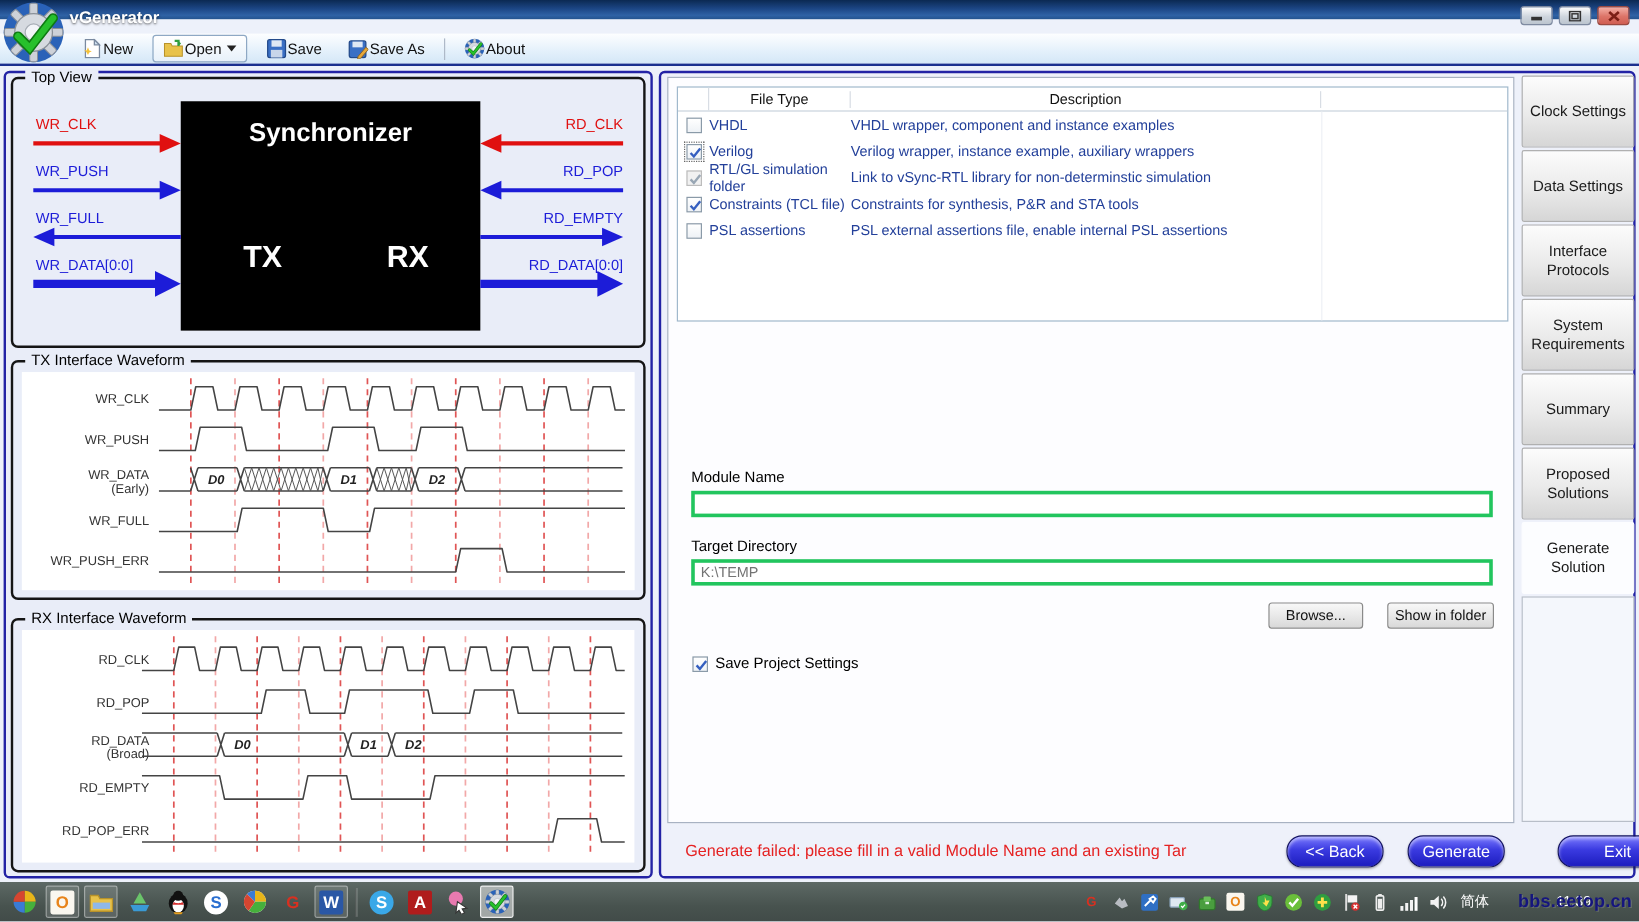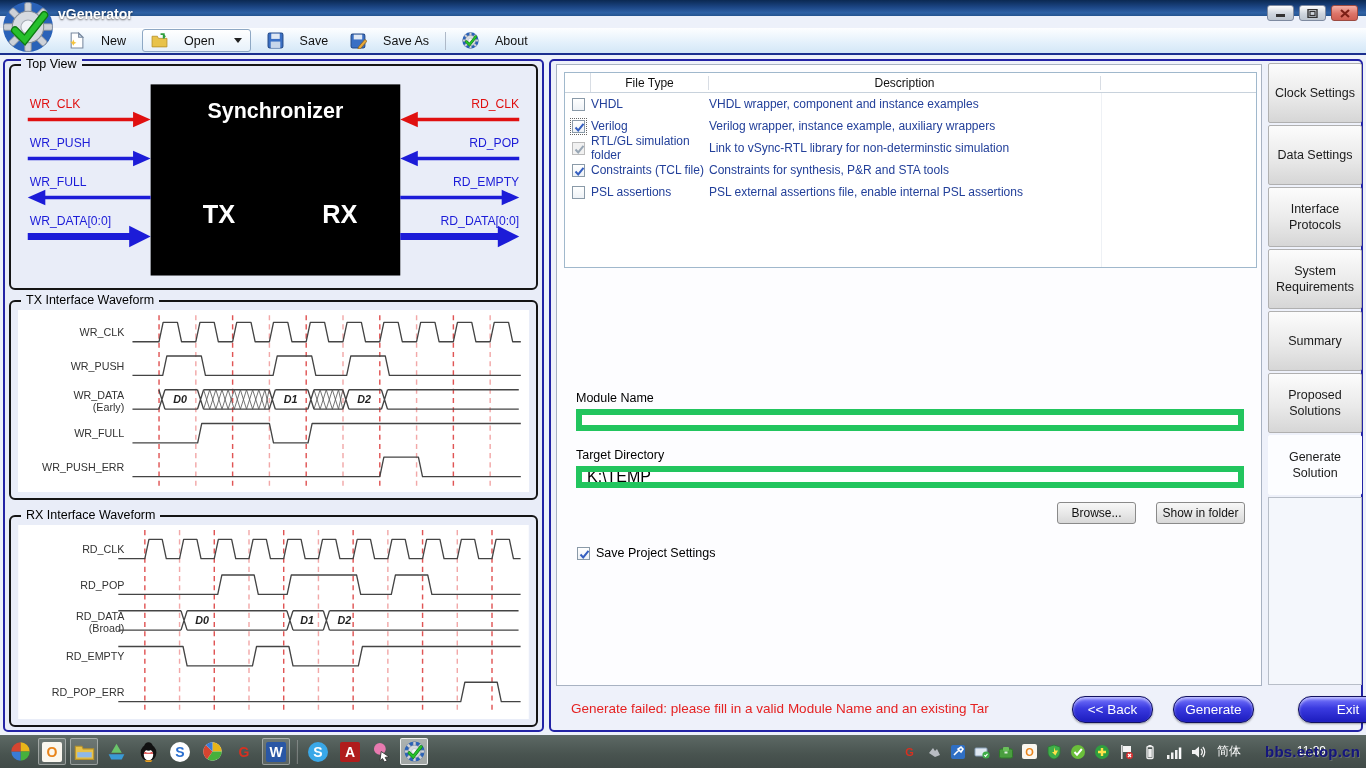--- a/index.html
+++ b/index.html
@@ -16,21 +16,21 @@
   .wbtn { width:27px; height:16px; border:1px solid #7e8aa0; border-radius:3px;
     background:linear-gradient(#fdfdfd,#cfd6de 55%,#bcc5cf); display:flex; align-items:center; justify-content:center;
     font-size:10px; color:#333; }
   .wbtn.close { background:linear-gradient(#f3b0a6,#dd7468 55%,#d05e52); border-color:#9c4a41; color:#7c1f16; font-weight:bold; }
   .wbtn svg { display:block; }
 
   
   .toolbar { position:absolute; left:0; top:28px; width:1366px; height:27px;
     background:linear-gradient(180deg,#fdfeff,#e3f0fb 60%,#d4e7f7); border-bottom:2px solid #1b2f8f;
     display:flex; align-items:center; padding-left:62px; gap:10px; font-size:12.5px; color:#111; }
-  .tbtn { display:flex; align-items:center; gap:16px; padding:2px 6px; border-radius:3px; }
+  .tbtn { display:flex; align-items:center; gap:1px; padding:2px 6px; border-radius:3px; }
   .tbtn.bordered { border:1px solid #8ea8c4; background:linear-gradient(#fff,#e7f1fa); padding:2px 8px; }
   .caret { width:0; height:0; border-left:4px solid transparent; border-right:4px solid transparent; border-top:5px solid #222; margin-left:3px; }
   .tsep { width:1px; height:18px; background:#aeb9c8; }
   .ticon { width:17px; height:17px; }
   .ticon svg { width:100%; height:100%; display:block; }
 
   
   .panel { position:absolute; border:2px solid #2323a5; border-radius:5px; background:#e9edf8; }
   #left-panel  { left:3px;  top:59px; width:541px; height:673px; }
   #right-panel { left:549px; top:59px; width:814px; height:673px; background:#eef1fa; }
@@ -59,22 +59,22 @@
   .trow .c2 { width:118px; }
   .trow .c3 { width:392px; }
   .tbl-vline { position:absolute; left:536px; top:20px; bottom:0; width:1px; background:#eef1f5; }
 
   .cb { width:13px; height:13px; border:1px solid #8a9aa8; background:linear-gradient(#fff,#eef2f6); display:inline-block; position:relative; }
   .cb svg { position:absolute; left:0; top:0; width:13px; height:13px; }
   .cb.disabled { background:#f1f1f1; border-color:#bcbcbc; }
   .cb.focused { outline:1px dotted #666; outline-offset:1px; }
 
   .flabel { position:absolute; font-size:12.5px; color:#000; }
-  .finput { position:absolute; height:22px; border:6px solid #22c55e; background:#fff; font-size:16px;
-    font-family:"Liberation Sans",sans-serif; padding:2px 5px; color:#000000; }
+  .finput { position:absolute; height:22px; border:3px solid #22c55e; background:#fff; font-size:12px;
+    font-family:"Liberation Sans",sans-serif; padding:2px 5px; color:#737373; }
   .wbtn7 { position:absolute; height:22px; border:1px solid #8a8a8a; border-radius:3px; font-size:12px;
     background:linear-gradient(#f8f8f8,#e9e9e9 50%,#d8d8d8); display:flex; align-items:center; justify-content:center; color:#111; }
   .cbrow { position:absolute; display:flex; align-items:center; gap:6px; font-size:12.5px; color:#000; }
 
   .err { position:absolute; left:20px; top:640px; width:490px; font-size:13.5px; color:#e52222;
     white-space:nowrap; overflow:hidden; }
   .blue-btn { position:absolute; top:635px; height:27px; border:1px solid #12125e; border-radius:13px;
     background:linear-gradient(180deg,#7a7aff 0%,#3a3ae0 45%,#1c1cbe 100%);
     color:#fff; font-size:13.5px; font-weight:normal; display:flex; align-items:center; justify-content:center;
     box-shadow:inset 0 2px 3px rgba(255,255,255,.55), 0 1px 2px rgba(0,0,0,.35); }

